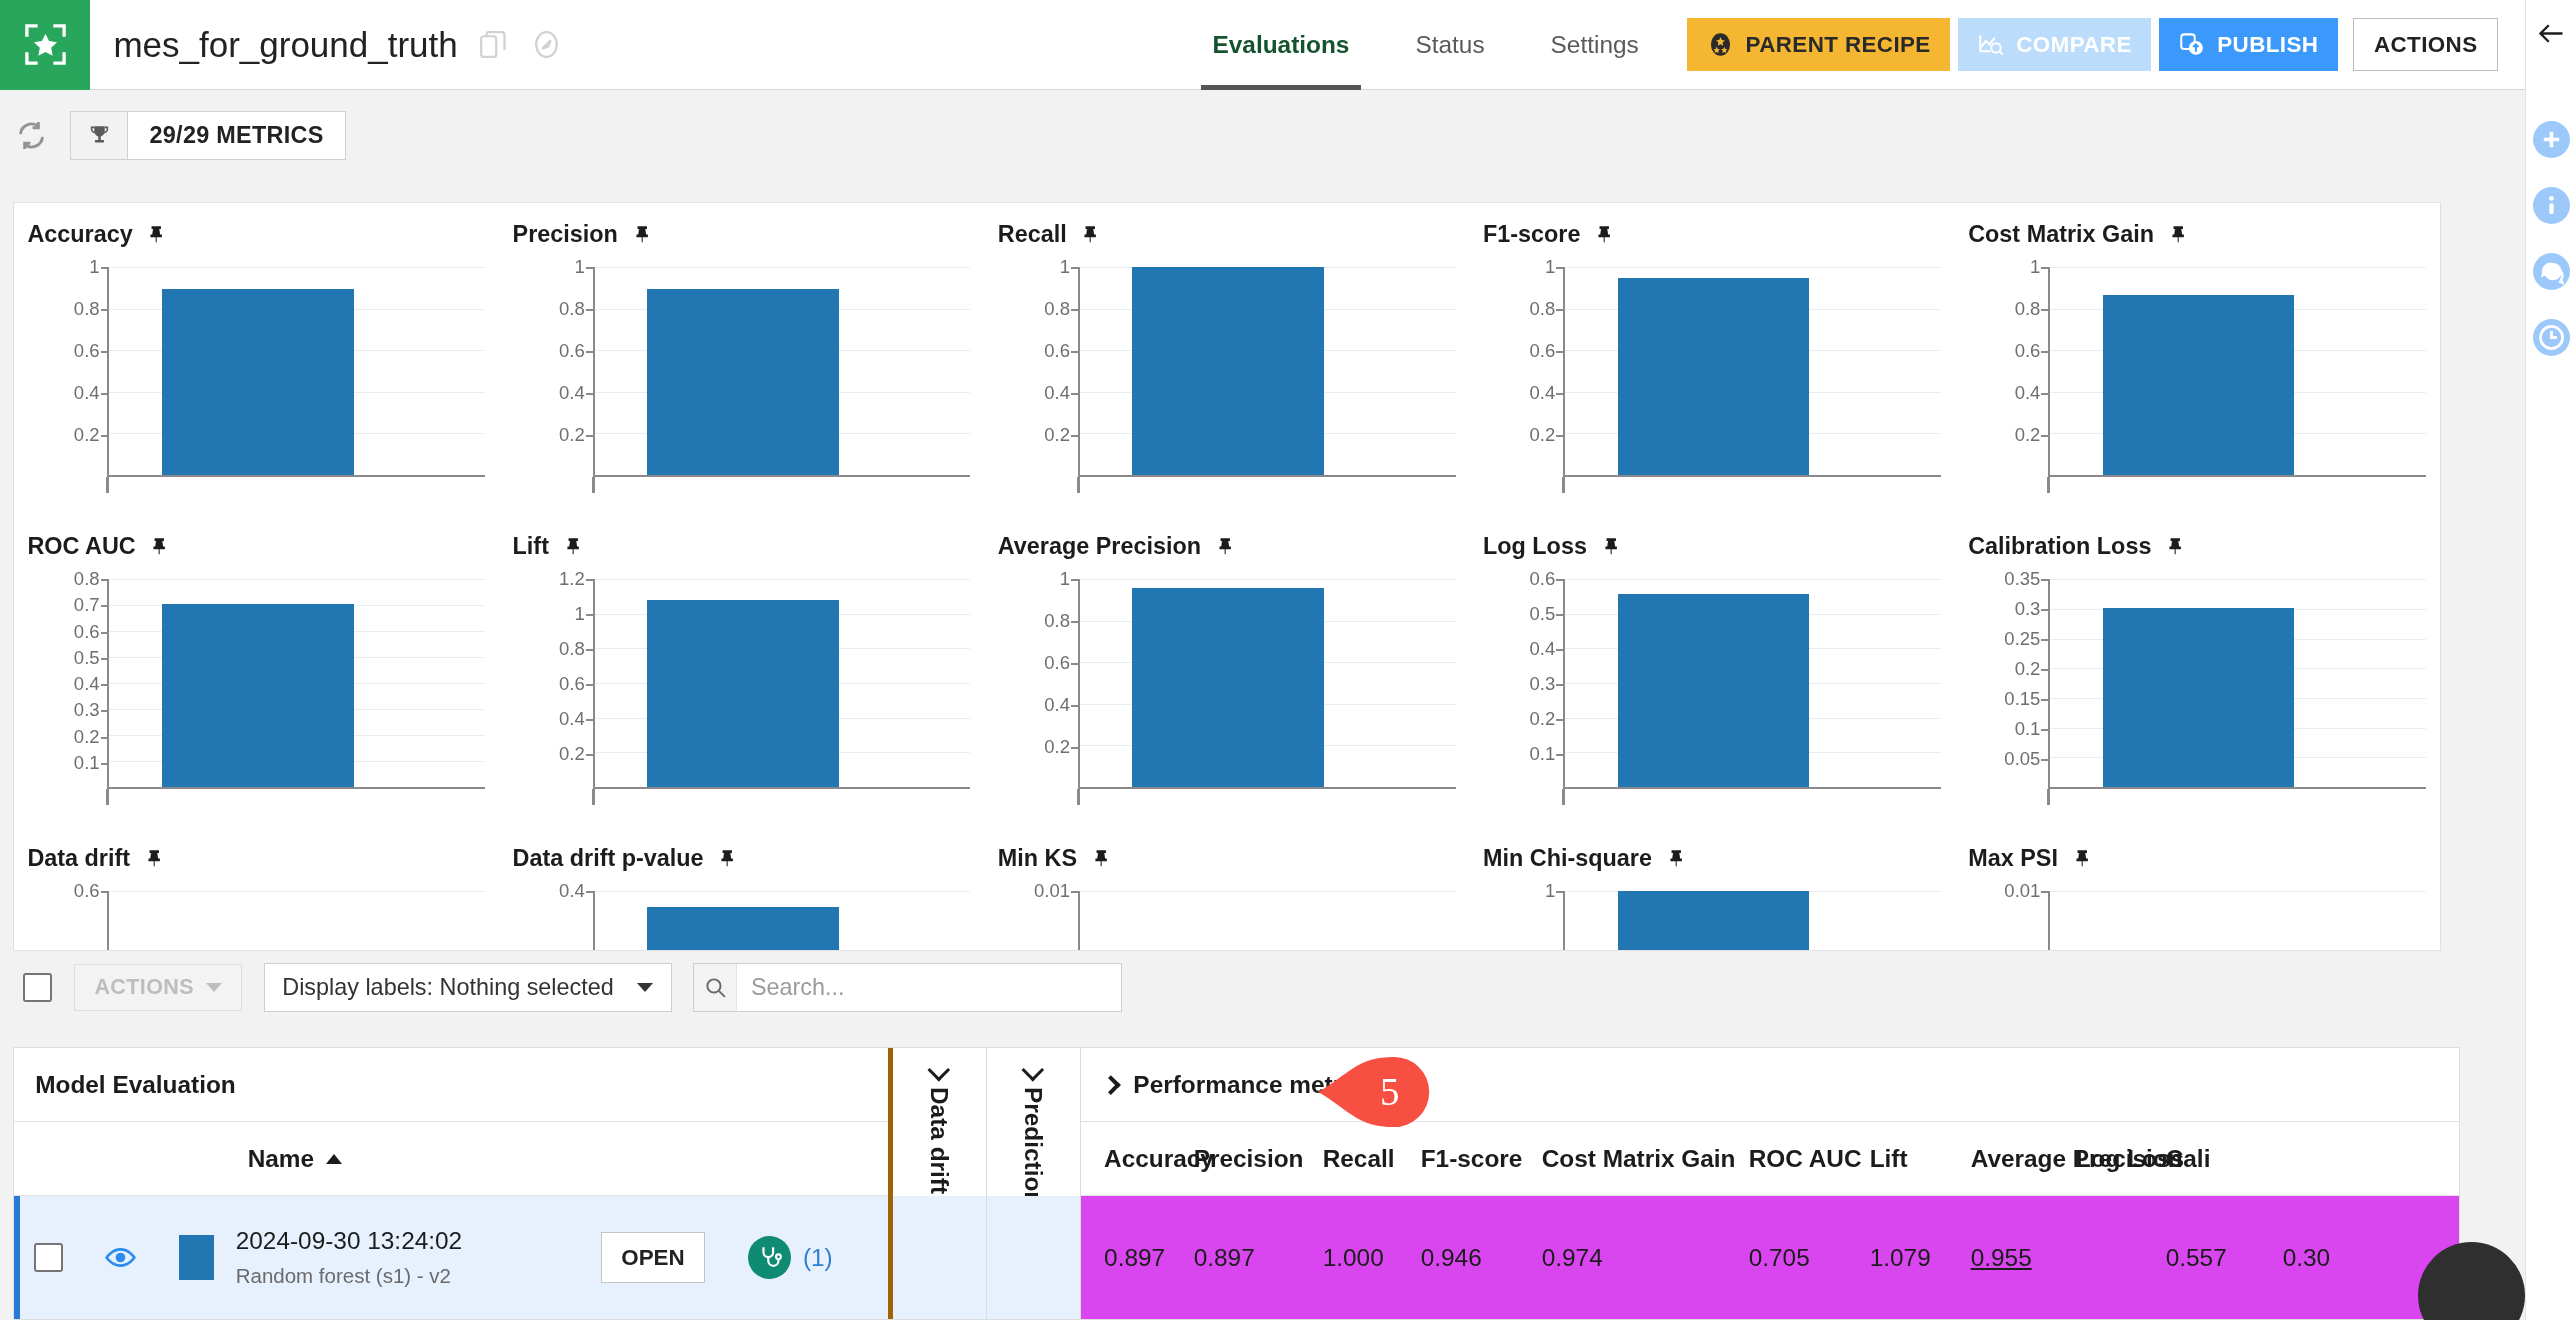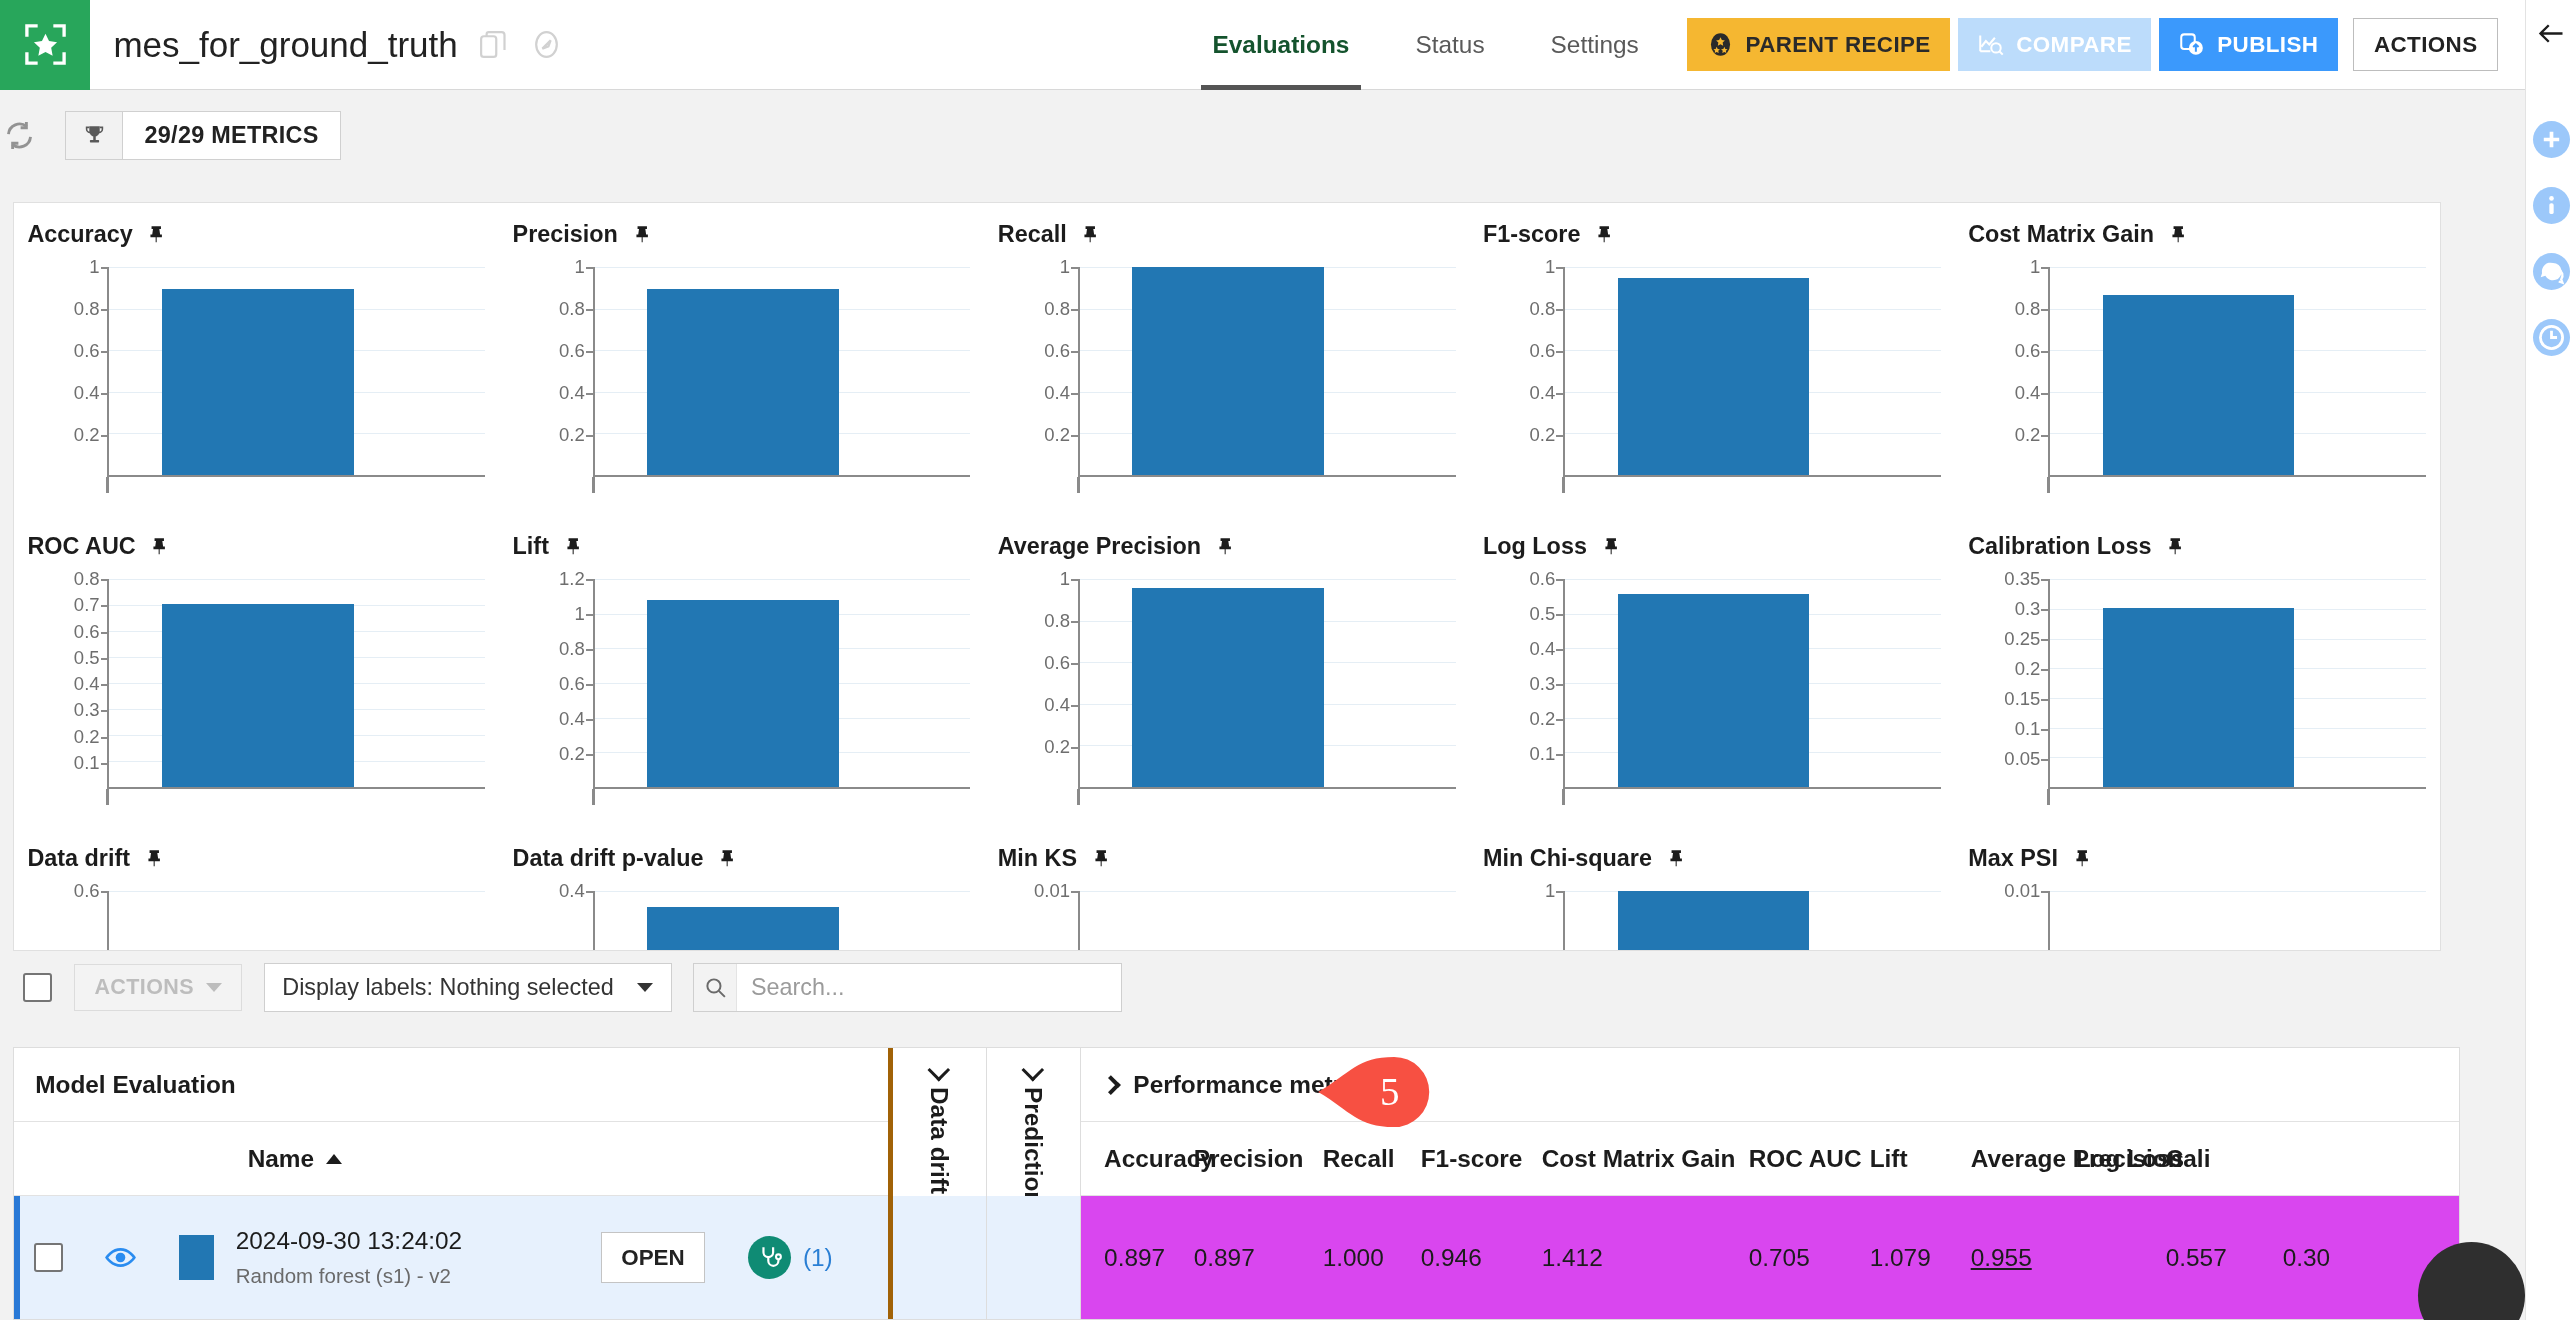--- a/index.html
+++ b/index.html
@@ -39,22 +39,22 @@
     background:#fff; border-left:1px solid #e3e3e3; }
   .rail-back { position:absolute; top:7.8px; left:0; width:51px; height:51px;
     display:flex; align-items:center; justify-content:center; cursor:pointer; }
   .rail-icons { position:absolute; top:121px; left:0; width:51px;
     display:flex; flex-direction:column; align-items:center; gap:29px; }
   .rail-ico { width:37px; height:37px; border-radius:50%; background:#9cc8fa;
     display:flex; align-items:center; justify-content:center; cursor:pointer; }
   .rail-ico svg { width:37px; height:37px; }
 
   
-  .mtoolbar { position:absolute; left:0; top:105px; height:60px; display:flex;
-    align-items:center; padding-left:3px; gap:29px; }
+  .mtoolbar { position:absolute; left:12px; top:105px; height:60px; display:flex;
+    align-items:center; padding-left:3px; gap:22px; }
   .refresh { width:33px; height:33px; cursor:pointer; opacity:.62; }
   .metric-pill { display:flex; height:49px; border:1px solid #d0d0d0;
     background:#fff; cursor:pointer; }
   .metric-pill .trophy { width:57px; display:flex; align-items:center;
     justify-content:center; background:#f2f2f2; border-right:1px solid #d0d0d0; }
   .metric-pill .trophy svg { width:25px; height:25px; }
   .metric-pill .mtxt { display:flex; align-items:center; padding:0 21.5px;
     font-size:23.4px; font-weight:700; color:#222; letter-spacing:0.3px; }
 
   
@@ -729,21 +729,21 @@
         <span style="width: 101px; padding-left: 0px;">Lift</span>
         <span style="width: 105px; padding-left: 0px;">Average Precision</span>
         <span style="width: 90px; padding-left: 0px;">Log Loss</span>
         <span style="width: 117px; padding-left: 0px;">Cali</span>
       </div>
     <div class="mrow" id="metric-row">
         <span style="width: 113px; padding-left: 23.4px;">0.897</span>
         <span style="width: 129px; padding-left: 0px;">0.897</span>
         <span style="width: 98px; padding-left: 0px;">1.000</span>
         <span style="width: 121px; padding-left: 0px;">0.946</span>
-        <span style="width: 207px; padding-left: 0px;">1.412</span>
+        <span style="width: 207px; padding-left: 0px;">0.974</span>
         <span style="width: 121px; padding-left: 0px;">0.705</span>
         <span style="width: 101px; padding-left: 0px;">1.079</span>
         <span style="width: 105px; padding-left: 0px; text-decoration: underline;">0.955</span>
         <span style="width: 90px; padding-left: 0px;"></span>
         <span style="width: 117px; padding-left: 0px;">0.557</span>
         <span style="width: 117px; padding-left: 0px;">0.30</span>
       </div>
   </div>
 </div>
 

